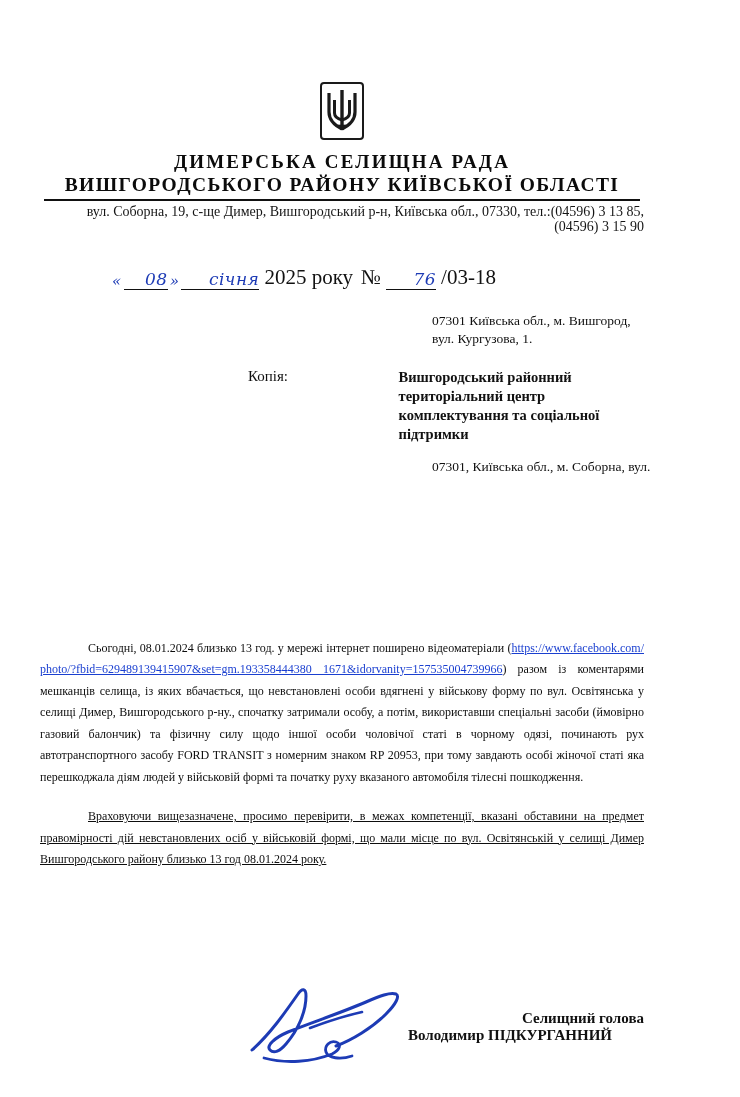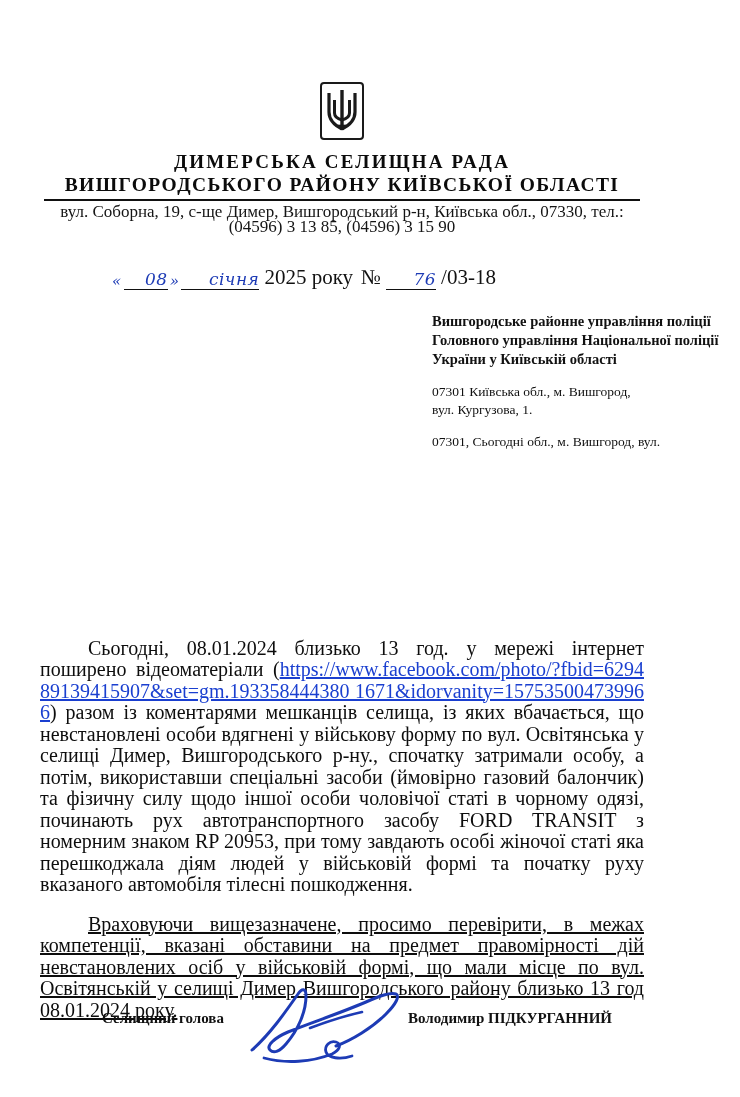--- a/index.html
+++ b/index.html
@@ -48,22 +48,22 @@
     letter-spacing: 1.4px;
     font-size: 19.5px;
   }
   .underline-rule {
     width: 596px;
     height: 1.6px;
     background: #111;
     margin: 3px auto 0 auto;
   }
   .contact {
-    text-align: center;
-    font-size: 17px;
+    text-align: right;
+    font-size: 14px;
     line-height: 15px;
     margin-top: 3px;
     color: #151515;
   }
 
   
   .datenum {
     margin-top: 30px;
     margin-left: 72px;
     font-size: 15px;
@@ -124,21 +124,21 @@
   .copy-target {
     font-weight: bold;
     font-size: 14.5px;
     line-height: 19px;
     width: 300px;
   }
 
   
   .body-text {
     margin-top: 26px;
-    font-size: 20px;
+    font-size: 12px;
     line-height: 21.5px;
     text-align: justify;
     color: #0d0d0d;
   }
   .body-text p {
     margin: 0;
     text-indent: 48px;
   }
   .body-text p + p { margin-top: 18px; text-decoration: underline; }
   .link {
@@ -147,24 +147,24 @@
     word-break: break-all;
   }
 
   
   .sign-row {
     position: absolute;
     left: 40px;
     right: 40px;
     top: 1010px;
     display: flex;
-    justify-content: space-between;
     align-items: flex-end;
     font-weight: bold;
     font-size: 15px;
+    flex-direction: column;
   }
   .sign-left { padding-left: 62px; }
   .sign-right { padding-right: 32px; }
   .signature-svg {
     position: absolute;
     left: 240px;
     top: 978px;
     width: 200px;
     height: 90px;
     pointer-events: none;
@@ -203,28 +203,31 @@
     <span class="blank day hand">08</span>
     <span class="q hand">»</span>
     <span class="blank month hand">січня</span>
     <span class="lbl">2025 року</span>
     <span class="lbl">№</span>
     <span class="blank num hand">76</span>
     <span class="lbl">/03-18</span>
   </div>
 
   <div class="addr-block">
-    <div class="addr-main">Вишгородське районне управління поліції Головного управління Національної поліції України у Київській області</div>
     <div class="addr-sub">
       <div>07301 Київська обл., м. Вишгород,</div>
       <div>вул. Кургузова, 1.</div>
     </div>
 
+    <div class="copy-row">
+      <div class="copy-label">Копія:</div>
+      <div class="copy-target">Вишгородський районний територіальний центр комплектування та соціальної підтримки</div>
+    </div>
     <div class="addr-sub">
-      <div>07301, Сьогодні обл., м. Вишгород, вул.</div>
+      <div>07301, Київська обл., м. Соборна, вул.</div>
     </div>
   </div>
 
   <div class="body-text">
     <p><span>Сьогодні, 08.01.2024 близько 13 год. у мережі інтернет поширено відеоматеріали (</span><a class="link" href="#">https://www.facebook.com/photo/?fbid=629489139415907&amp;set=gm.193358444380 1671&amp;idorvanity=157535004739966</a><span>) разом із коментарями мешканців селища, із яких вбачається, що невстановлені особи вдягнені у військову форму по вул. Освітянська у селищі Димер, Вишгородського р-ну., спочатку затримали особу, а потім, використавши спеціальні засоби (ймовірно газовий балончик) та фізичну силу щодо іншої особи чоловічої статі в чорному одязі, починають рух автотранспортного засобу FORD TRANSIT з номерним знаком RP 20953, при тому завдають особі жіночої статі яка перешкоджала діям людей у військовій формі та початку руху вказаного автомобіля тілесні пошкодження.</span></p>
     <p>Враховуючи вищезазначене, просимо перевірити, в межах компетенції, вказані обставини на предмет правомірності дій невстановлених осіб у військовій формі, що мали місце по вул. Освітянській у селищі Димер Вишгородського району близько 13 год 08.01.2024 року.</p>
   </div>
 
   <svg class="signature-svg" viewBox="0 0 200 90">
     <path d="M12 72 C30 56 44 36 58 16 C62 10 66 10 66 18 C66 34 58 52 46 66 C40 73 34 76 30 72 C26 68 34 60 48 54 C70 45 98 36 126 24 C140 18 150 14 156 16 C160 18 156 26 146 36 C132 50 112 62 96 68" fill="none" stroke="#1d3bb5" stroke-width="3" stroke-linecap="round"></path>

